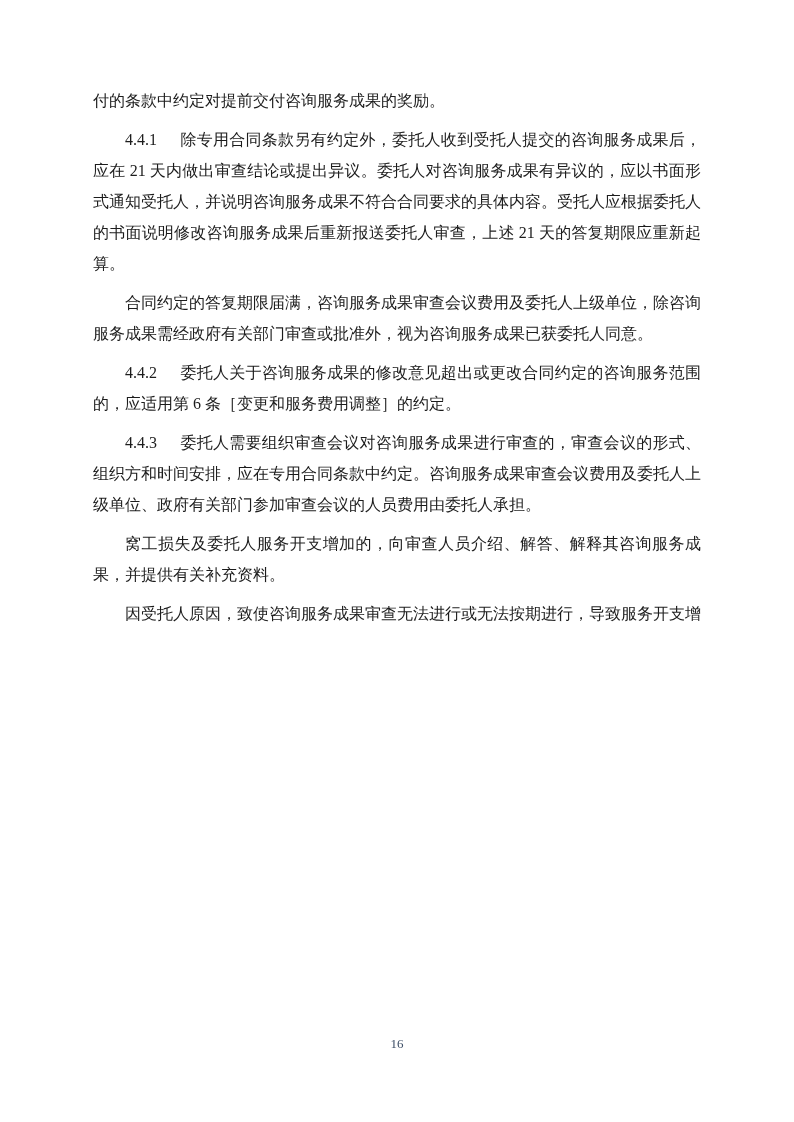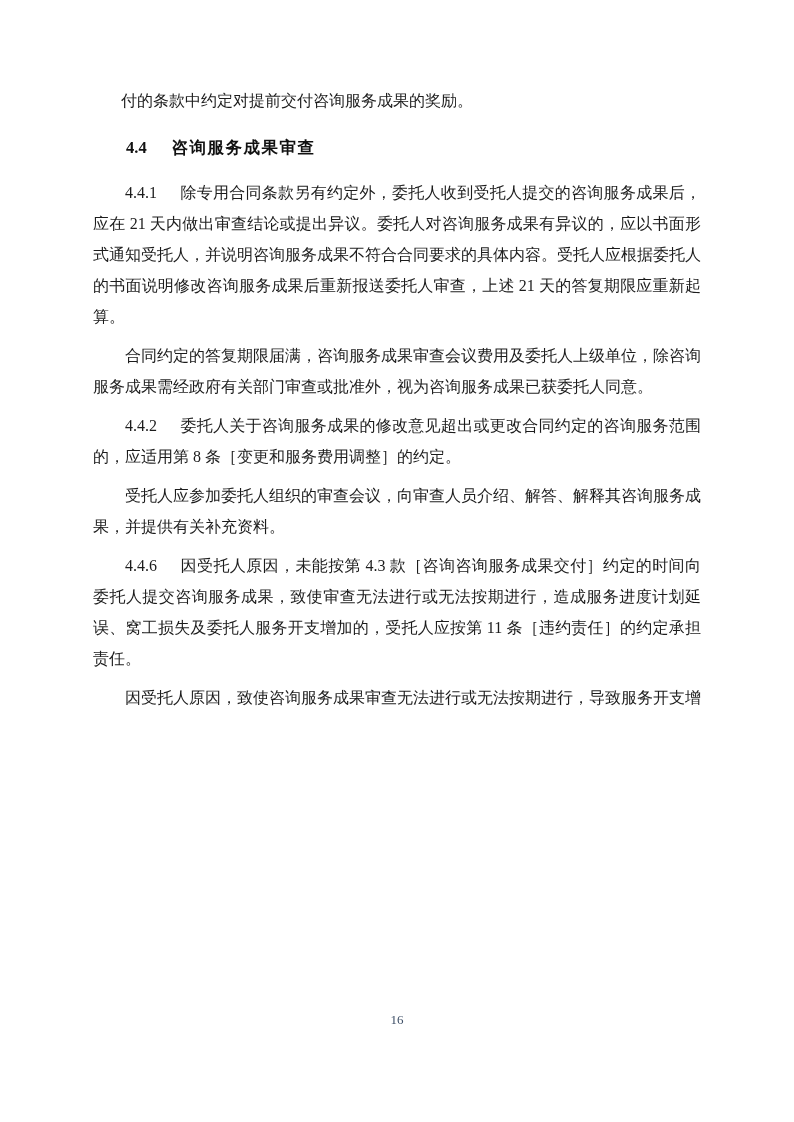--- a/index.html
+++ b/index.html
@@ -27,21 +27,20 @@
     font-size: 16px;
     line-height: 31px;
     text-align: justify;
     color: #1c1c1c;
   }
   .indent {
     text-indent: 2em;
   }
   .no-indent {
     text-indent: 0;
-    margin-left: 28px;
   }
   .clause-num {
     padding-right: 1.45em;
   }
   .heading {
     margin: 16px 0 14px 0;
     font-size: 16.5px;
     line-height: 31px;
     font-weight: bold;
     text-indent: 2em;
@@ -52,48 +51,47 @@
     padding-right: 1.5em;
   }
   .heading .h-title {
     font-family: "Liberation Sans", "DejaVu Sans", sans-serif;
     letter-spacing: 1.5px;
   }
   .footer-page-number {
     position: absolute;
     left: 0;
     right: 0;
-    top: 1012px;
+    top: 1036px;
     text-align: center;
     font-size: 13px;
     line-height: 16px;
     color: #3d4e66;
     font-family: "Liberation Serif", "DejaVu Serif", serif;
   }
 </style>
 </head>
 <body>
 
 <div class="page">
 
   <p class="para no-indent"><span>付的条款中约定对提前交付咨询服务成果的奖励。</span></p>
 
-  <h2 class="heading"><span class="h-num">4.4</span><span class="h-title">咨询服务成果审查</span></h2>
 
   <p class="para indent"><span class="clause-num">4.4.1</span><span>除专用合同条款另有约定外，委托人收到受托人提交的咨询服务成果后，应在 21 天内做出审查结论或提出异议。委托人对咨询服务成果有异议的，应以书面形式通知受托人，并说明咨询服务成果不符合合同要求的具体内容。受托人应根据委托人的书面说明修改咨询服务成果后重新报送委托人审查，上述 21 天的答复期限应重新起算。</span></p>
 
   <p class="para indent"><span>合同约定的答复期限届满，咨询服务成果审查会议费用及委托人上级单位，除咨询服务成果需经政府有关部门审查或批准外，视为咨询服务成果已获委托人同意。</span></p>
 
-  <p class="para indent"><span class="clause-num">4.4.2</span><span>委托人关于咨询服务成果的修改意见超出或更改合同约定的咨询服务范围的，应适用第 8 条［变更和服务费用调整］的约定。</span></p>
+  <p class="para indent"><span class="clause-num">4.4.2</span><span>委托人关于咨询服务成果的修改意见超出或更改合同约定的咨询服务范围的，应适用第 6 条［变更和服务费用调整］的约定。</span></p>
 
+  <p class="para indent"><span class="clause-num">4.4.3</span><span>委托人需要组织审查会议对咨询服务成果进行审查的，审查会议的形式、组织方和时间安排，应在专用合同条款中约定。咨询服务成果审查会议费用及委托人上级单位、政府有关部门参加审查会议的人员费用由委托人承担。</span></p>
 
-  <p class="para indent"><span>受托人应参加委托人组织的审查会议，向审查人员介绍、解答、解释其咨询服务成果，并提供有关补充资料。</span></p>
+  <p class="para indent"><span>窝工损失及委托人服务开支增加的，向审查人员介绍、解答、解释其咨询服务成果，并提供有关补充资料。</span></p>
 
 
 
 
-  <p class="para indent"><span class="clause-num">4.4.6</span><span>因受托人原因，未能按第 4.3 款［咨询咨询服务成果交付］约定的时间向委托人提交咨询服务成果，致使审查无法进行或无法按期进行，造成服务进度计划延误、窝工损失及委托人服务开支增加的，受托人应按第 11 条［违约责任］的约定承担责任。</span></p>
 
   <p class="para indent"><span>因受托人原因，致使咨询服务成果审查无法进行或无法按期进行，导致服务开支增</span></p>
 
 </div>
 
 <div class="footer-page-number">16</div>
 
 </body></html>

